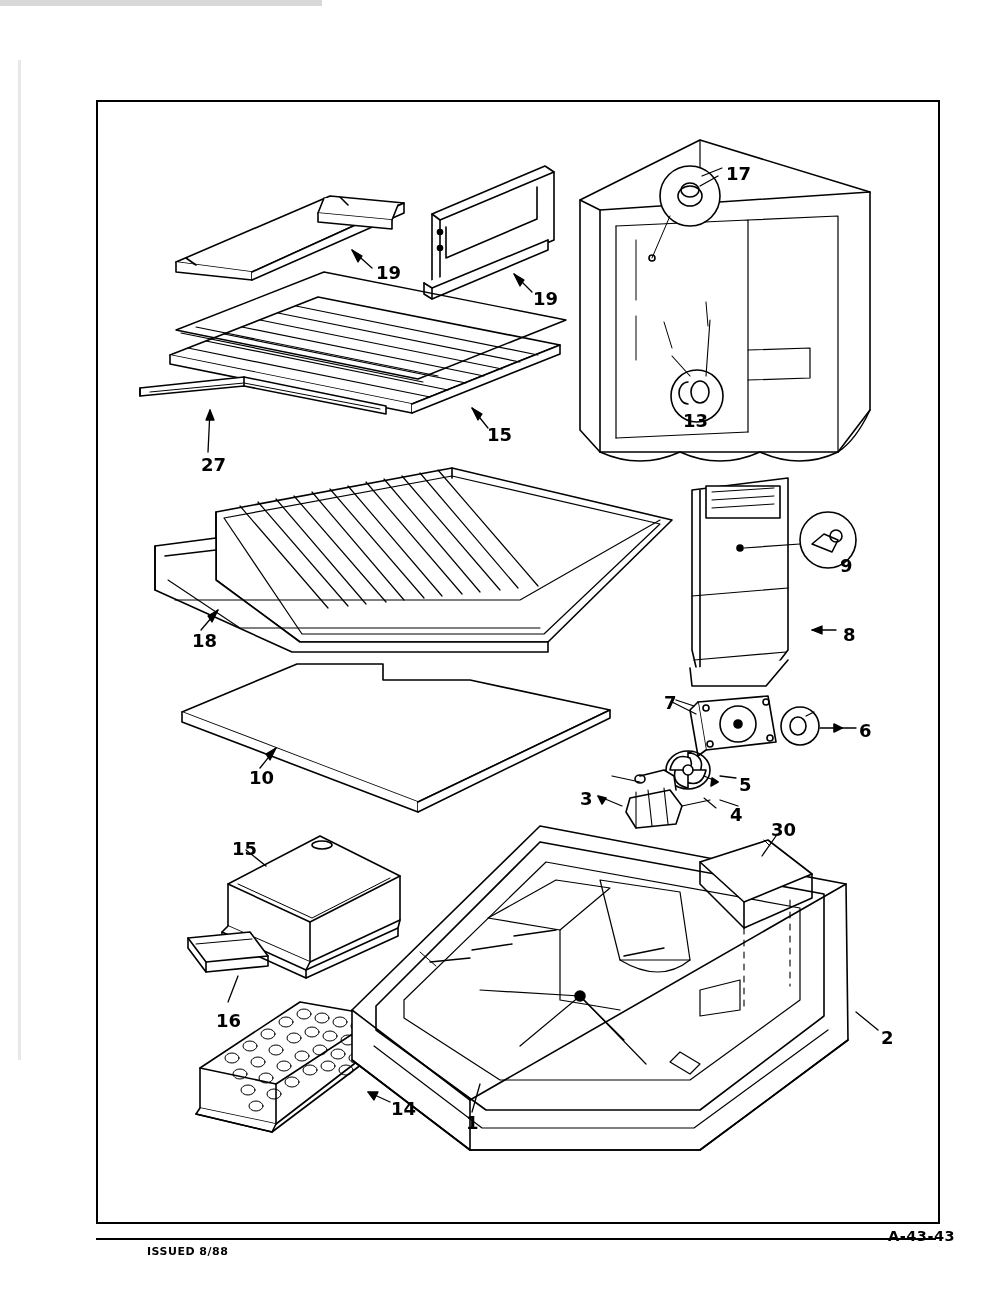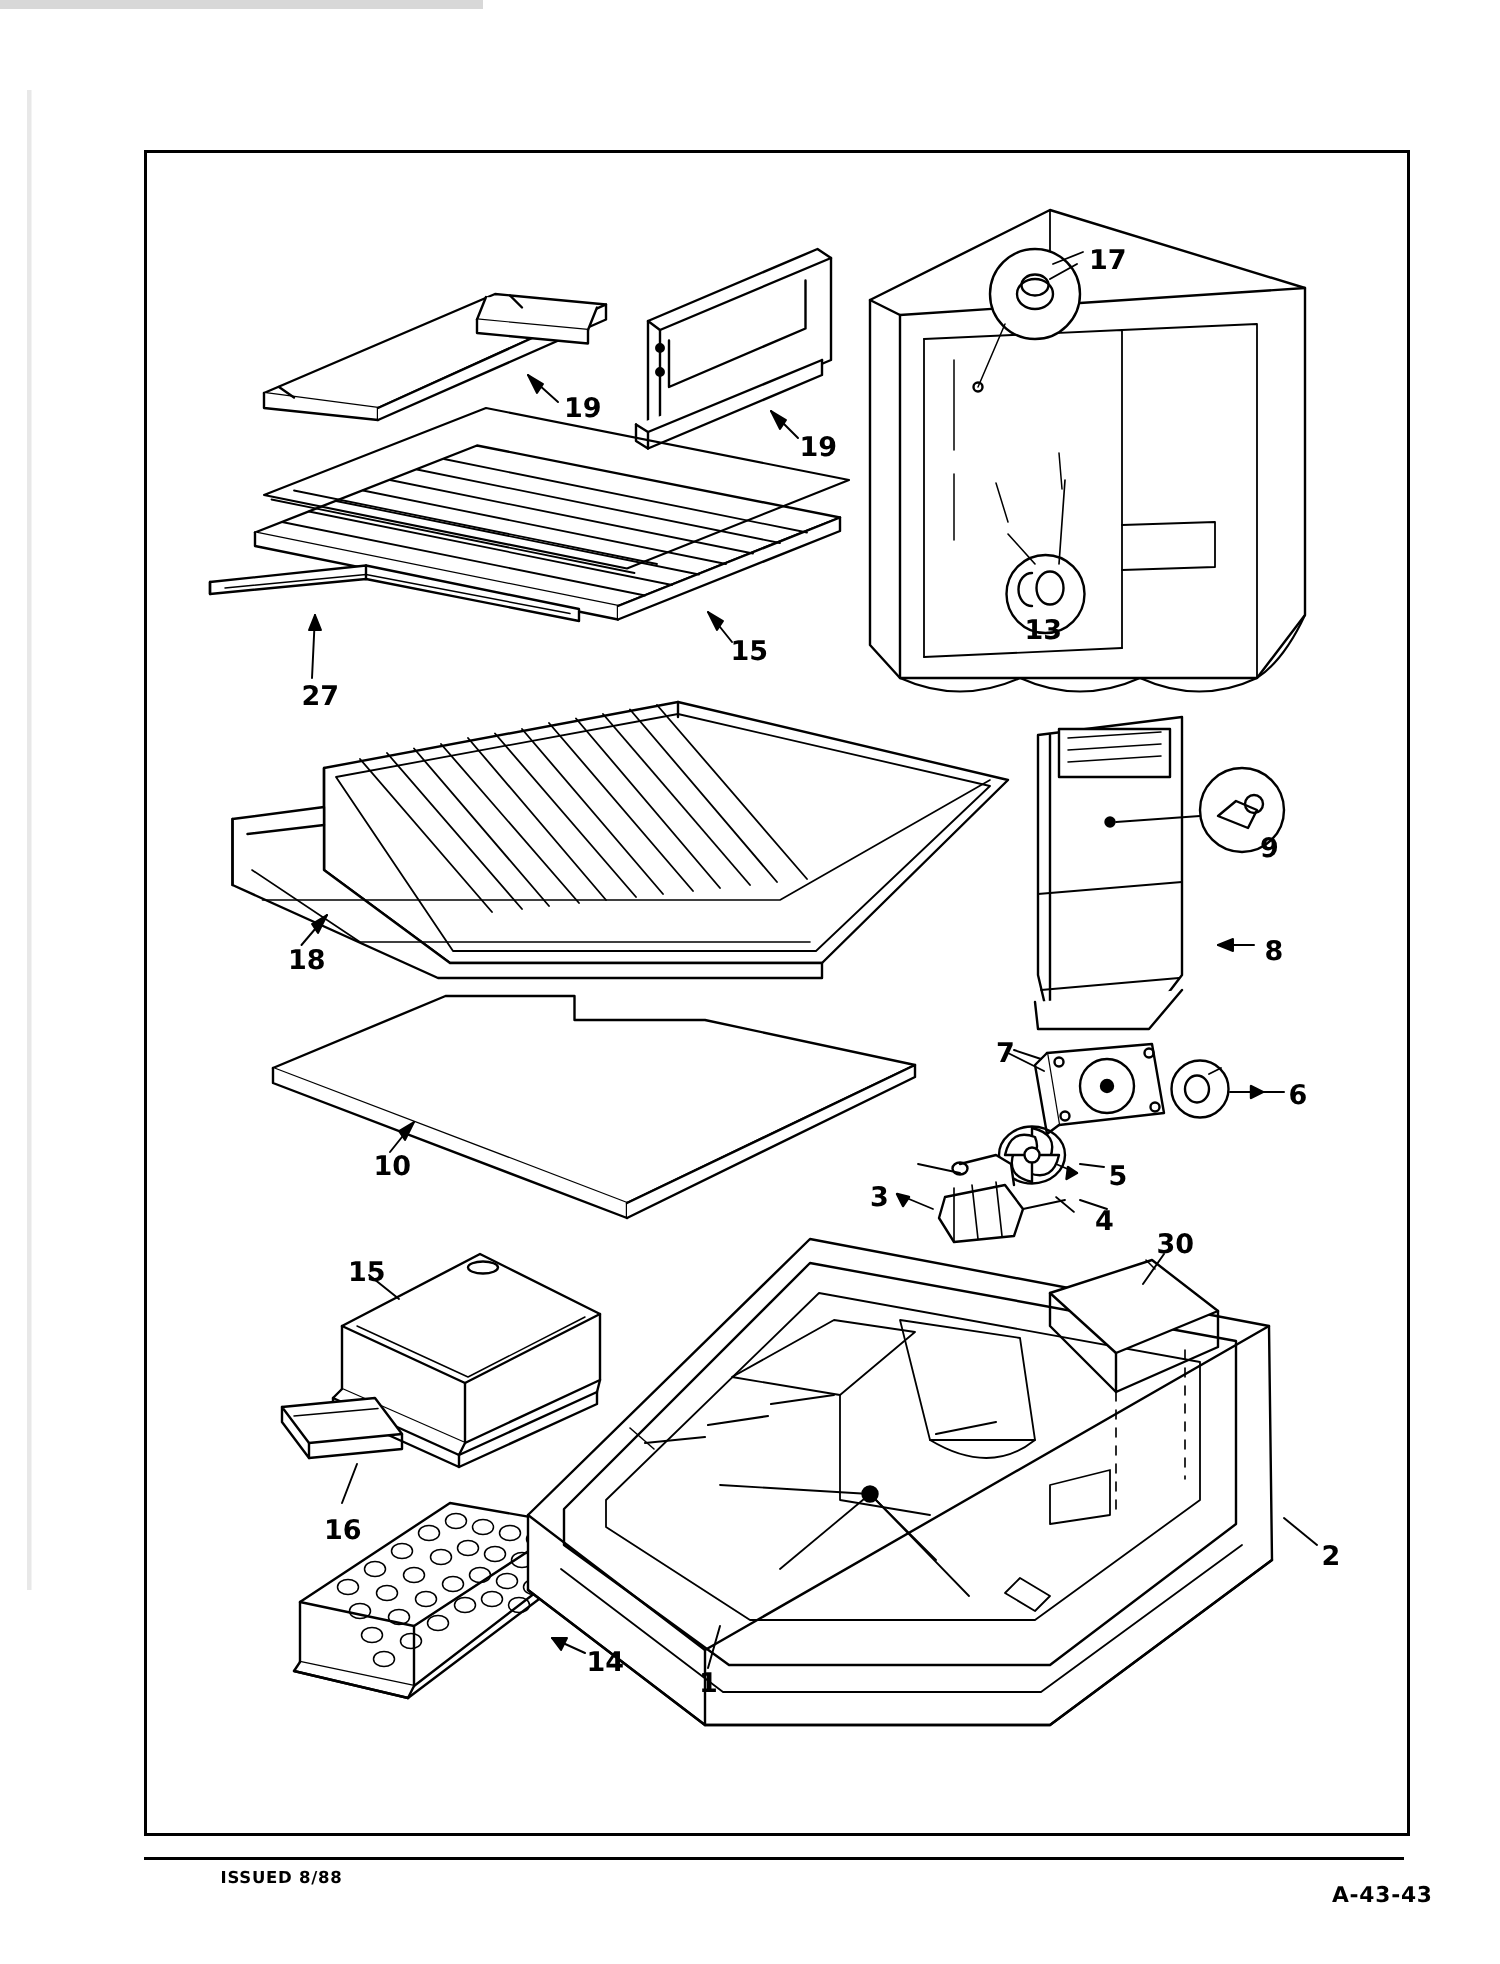--- a/index.html
+++ b/index.html
@@ -70,21 +70,20 @@
     margin-left: 20px;
   }
   .footer-right {
     position: absolute;
     left: 888px;
     top: 1228px;
     font-weight: bold;
     font-size: 14.5px;
     letter-spacing: 0.5px;
     font-family: "DejaVu Sans", sans-serif;
-    margin-top: 28px;
   }
   .footer-rule {
     position: absolute;
     left: 96px;
     top: 1238px;
     width: 840px;
     height: 2px;
     background: #000;
   }
   

